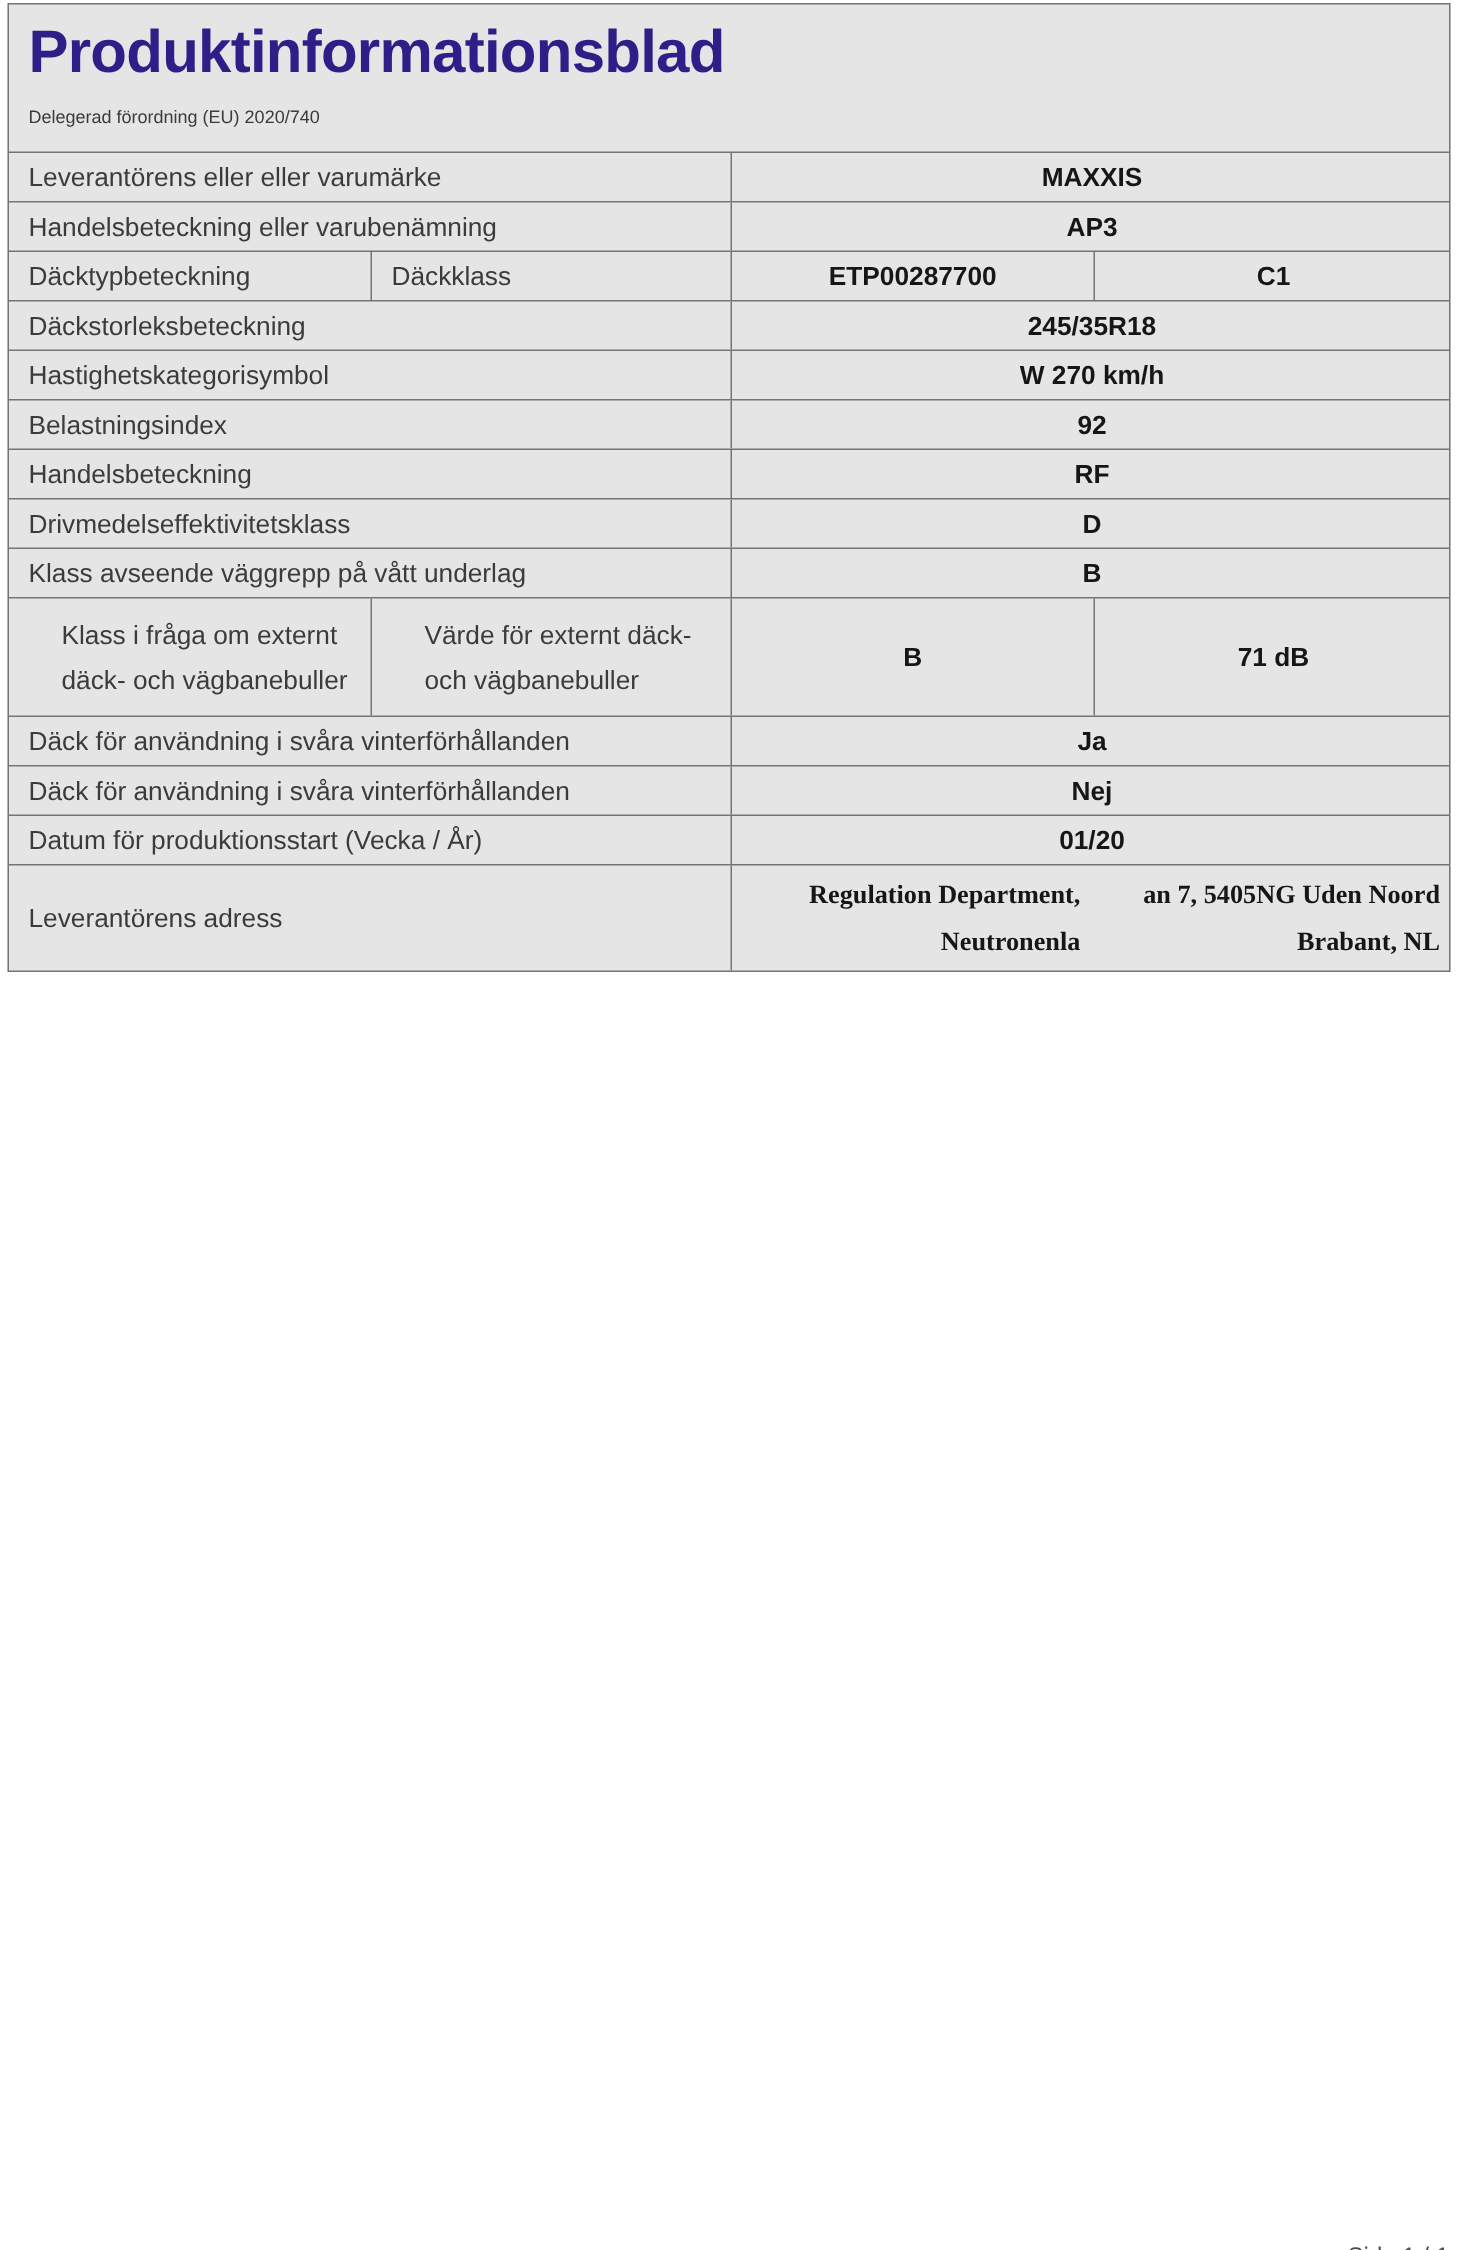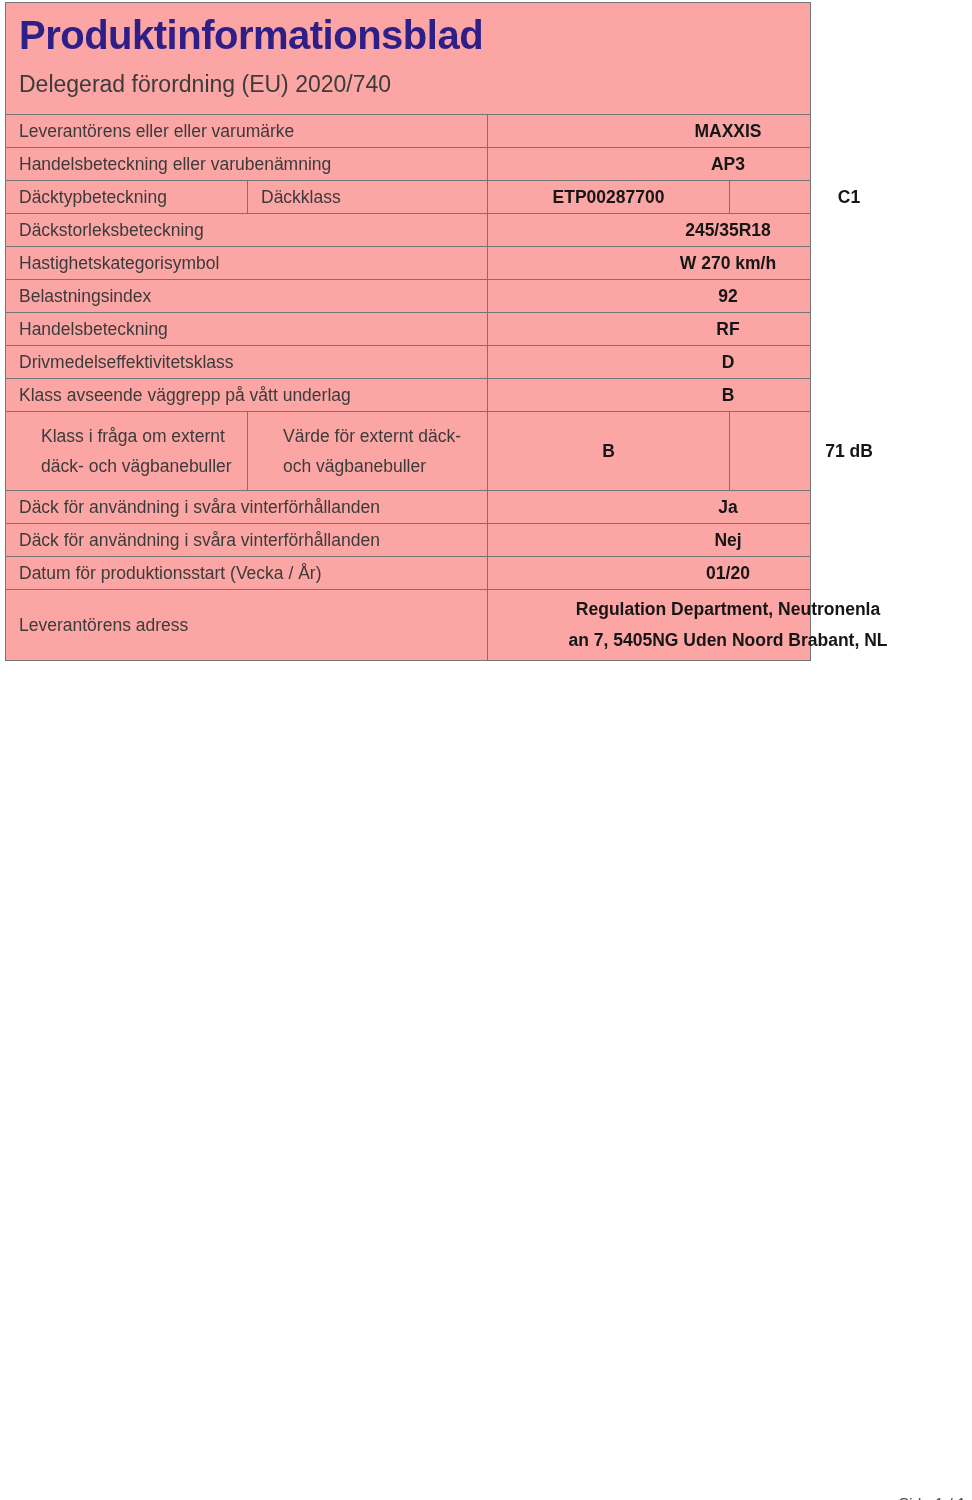--- a/index.html
+++ b/index.html
@@ -10,33 +10,33 @@
     --footer:#4d4d4d;
   }
   *{box-sizing:border-box;margin:0;padding:0;}
   html,body{background:#ffffff;}
   body{
     width:972px;height:1500px;position:relative;overflow:hidden;
     font-family:"Liberation Sans", sans-serif;
     color:var(--label);
   }
   .sheet{
-    position:absolute;left:5px;top:2px;width:806px;
+    position:absolute;left:5px;top:2px;width:962px;
     border:1px solid var(--border);
-    background:#fca5a5;
+    background:#e5e5e5;
   }
   .header{
     padding:8px 13px 16px 13px;
   }
   .title{
     font-size:40px;font-weight:700;color:var(--title);
     letter-spacing:-0.5px;line-height:48px;
   }
   .subtitle{
-    margin-top:12px;font-size:23px;color:var(--label);
+    margin-top:12px;font-size:12px;color:var(--label);
   }
   .row{
     display:grid;
     grid-template-columns:241px 240px 242px 239px;
     border-top:1px solid var(--border);
     min-height:33px;
     align-items:stretch;
   }
   .row.tall{min-height:61px;}
   .cell{
@@ -51,21 +51,21 @@
     padding:4px 8px;
   }
   .span2l{grid-column:1 / 3;}
   .span2r{grid-column:3 / 5;}
   .c1{grid-column:1 / 2;}
   .c2{grid-column:2 / 3;border-left:1px solid var(--border);}
   .c3{grid-column:3 / 4;}
   .c4{grid-column:4 / 5;}
   .multiline{display:block;padding-top:9px;padding-bottom:9px;}
   .multiline .line{display:block;line-height:30px;margin-left:22px;}
-  .valml{display:flex;flex-direction:column;justify-content:center;}
+  .valml{display:flex;flex-direction:row;justify-content:center;font-family:Liberation Serif, serif;}
   .valml .line{display:block;line-height:31px;}
   .footer{
     position:absolute;right:6px;top:1452px;
     font-size:16px;color:var(--footer);margin-top:44px;
   }
 </style>
 </head>
 <body>
 
 <div class="sheet">

